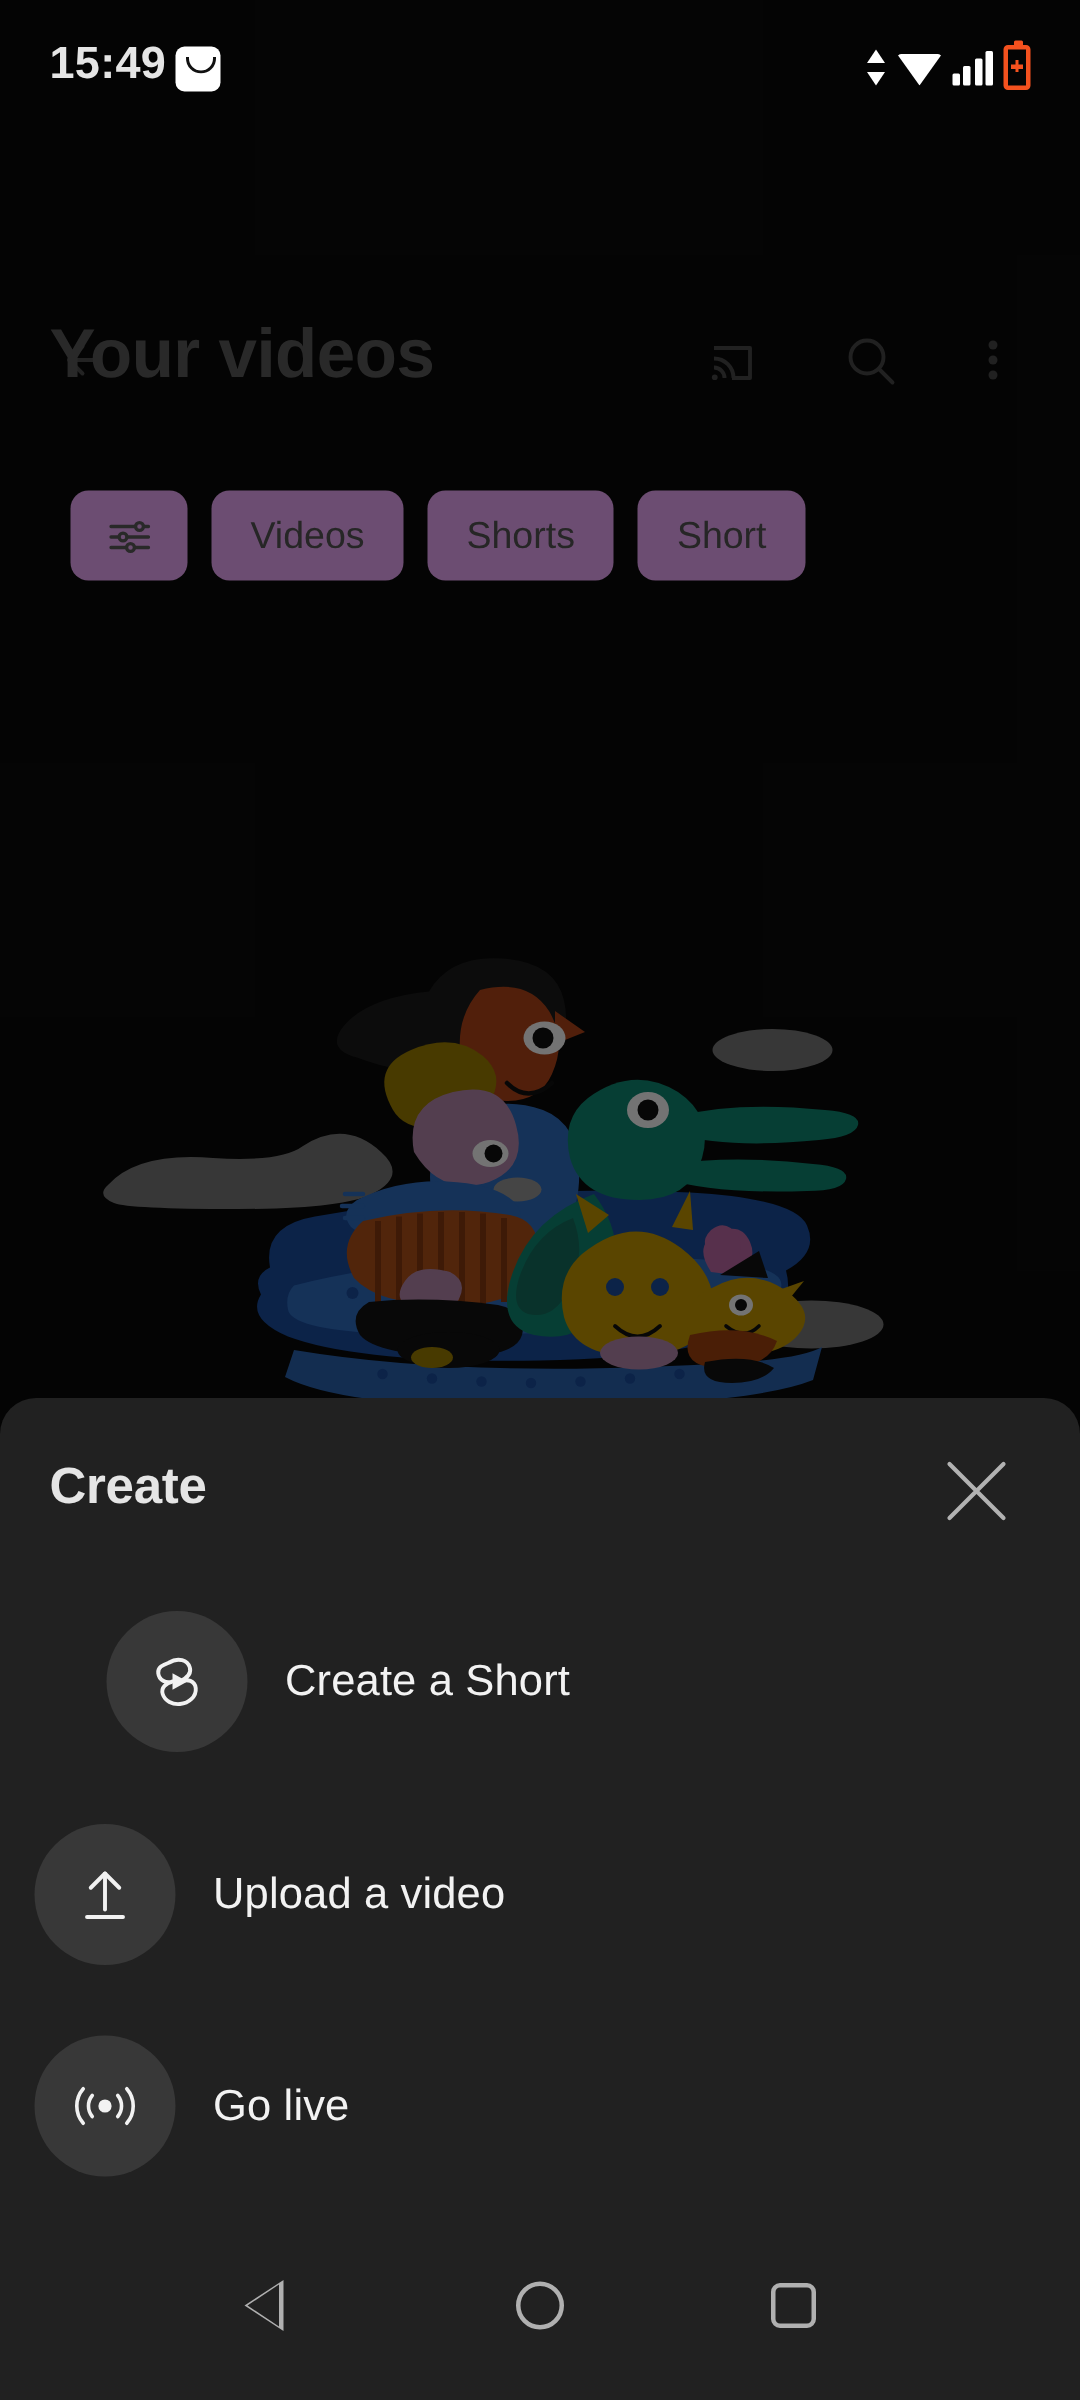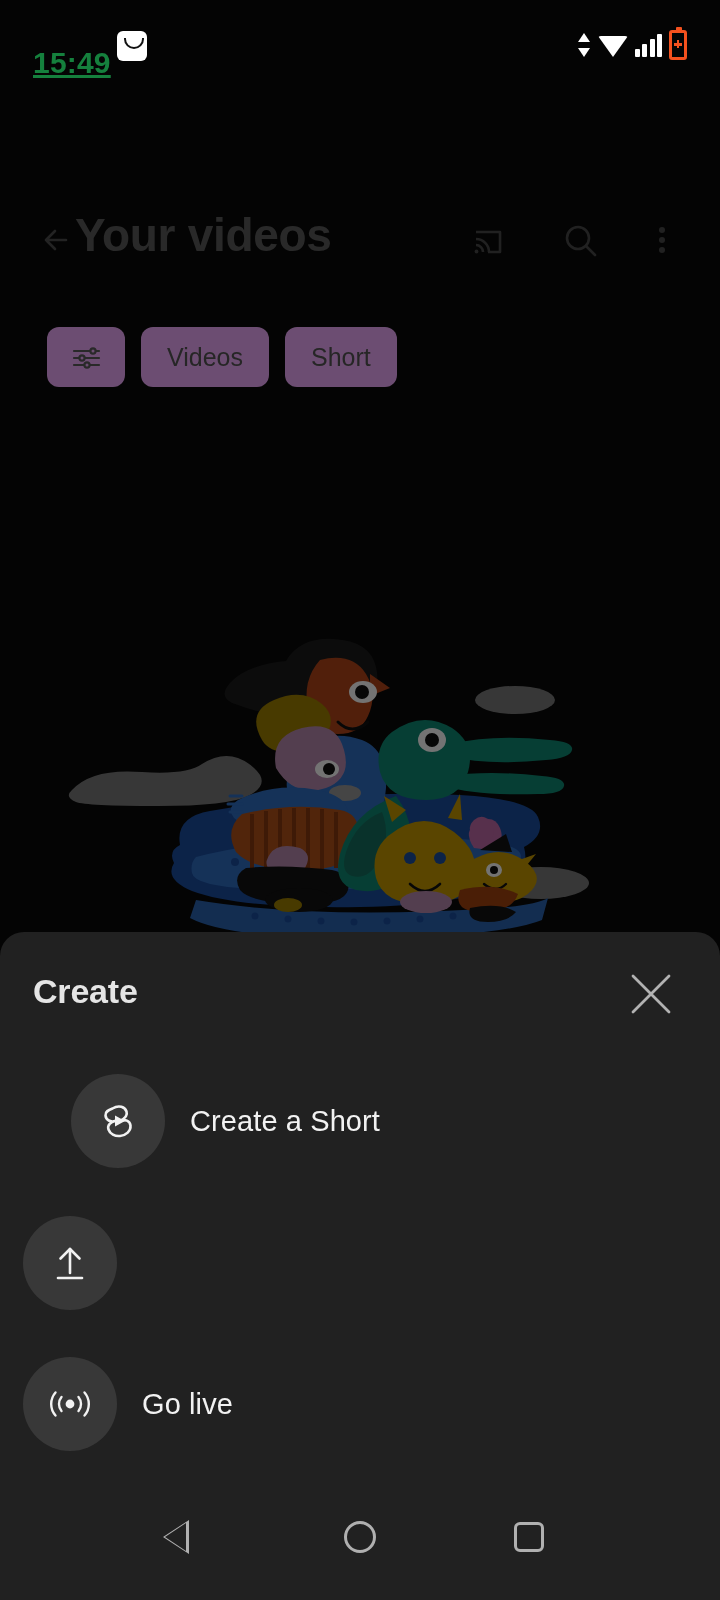--- a/index.html
+++ b/index.html
@@ -20,26 +20,25 @@
   }
 
   
   #statusbar {
     position: absolute;
     left: 0; top: 0;
     width: 720px; height: 92px;
   }
   #status-time {
     position: absolute;
-    left: 33px; top: 46px;
+    left: 33px; top: 26px;
     font-size: 30px;
     font-weight: 700;
-    color: #15803d;
+    color: #e5e5e5;
     letter-spacing: 0.2px;
-    text-decoration: underline;
   }
   #notif-icon {
     position: absolute;
     left: 117px; top: 31px;
     width: 30px; height: 30px;
     background: #ffffff;
     border-radius: 6px;
   }
   #notif-icon .smile {
     position: absolute;
@@ -149,21 +148,20 @@
   #search-btn { left: 552px; }
   #overflow-btn { left: 634px; }
 
   #page-title {
     position: absolute;
     left: 33px; top: 208px;
     font-size: 46px;
     font-weight: 700;
     color: #5c5c5c;
     letter-spacing: -0.3px;
-    margin-left: 42px;
   }
 
   
   #chips {
     position: absolute;
     left: 47px; top: 327px;
     display: flex;
     gap: 16px;
   }
   .chip {
@@ -333,20 +331,21 @@
         <svg width="36" height="36" viewBox="0 0 36 36" fill="none">
           <path d="M6 12 H22 M28 12 H31" stroke="#5b5b5b" stroke-width="2.2" stroke-linecap="round"></path>
           <path d="M6 19 H11 M17 19 H31" stroke="#5b5b5b" stroke-width="2.2" stroke-linecap="round"></path>
           <path d="M6 26 H16 M22 26 H31" stroke="#5b5b5b" stroke-width="2.2" stroke-linecap="round"></path>
           <circle cx="25" cy="12" r="2.6" stroke="#5b5b5b" stroke-width="2.2"></circle>
           <circle cx="14" cy="19" r="2.6" stroke="#5b5b5b" stroke-width="2.2"></circle>
           <circle cx="19" cy="26" r="2.6" stroke="#5b5b5b" stroke-width="2.2"></circle>
         </svg>
       </div>
       <div class="chip">Videos</div>
+      <div class="chip">Shorts</div>
       <div class="chip">Short</div>
     </div>
 
     <div id="illustration">
       <svg width="720" height="340" viewBox="0 0 720 340" fill="none">
 
         <path d="M72 190 q20 -22 70 -18 q45 3 60 -8 q28 -18 52 4 q18 16 -6 28 q-20 10 -90 10 q-72 0 -82 -4 q-12 -5 -4 -12 z" fill="#8f8f8f" opacity="0.85"></path>
         <ellipse cx="515" cy="100" rx="40" ry="14" fill="#8f8f8f" opacity="0.85"></ellipse>
         <ellipse cx="541" cy="283" rx="48" ry="16" fill="#8f8f8f" opacity="0.85"></ellipse>
 
@@ -468,20 +467,21 @@
   </div>
 
   <div class="sheet-row" id="row-upload">
     <div class="row-icon-circle">
       <svg width="52" height="52" viewBox="0 0 52 52" fill="none">
         <path d="M26 12 V36" stroke="#f2f2f2" stroke-width="2.6" stroke-linecap="round"></path>
         <path d="M16.5 21.5 L26 12 L35.5 21.5" stroke="#f2f2f2" stroke-width="2.6" stroke-linecap="round" stroke-linejoin="round" fill="none"></path>
         <path d="M14 41 H38" stroke="#f2f2f2" stroke-width="2.6" stroke-linecap="round"></path>
       </svg>
     </div>
+    <div class="row-label">Upload a video</div>
   </div>
 
   <div class="sheet-row" id="row-live">
     <div class="row-icon-circle">
       <svg width="52" height="52" viewBox="0 0 52 52" fill="none">
         <circle cx="26" cy="26" r="4.4" fill="#f2f2f2"></circle>
         <path d="M17.5 19 a11 11 0 0 0 0 14" stroke="#f2f2f2" stroke-width="2.4" fill="none" stroke-linecap="round"></path>
         <path d="M34.5 19 a11 11 0 0 1 0 14" stroke="#f2f2f2" stroke-width="2.4" fill="none" stroke-linecap="round"></path>
         <path d="M11.5 14.5 a17.5 17.5 0 0 0 0 23" stroke="#f2f2f2" stroke-width="2.4" fill="none" stroke-linecap="round"></path>
         <path d="M40.5 14.5 a17.5 17.5 0 0 1 0 23" stroke="#f2f2f2" stroke-width="2.4" fill="none" stroke-linecap="round"></path>

